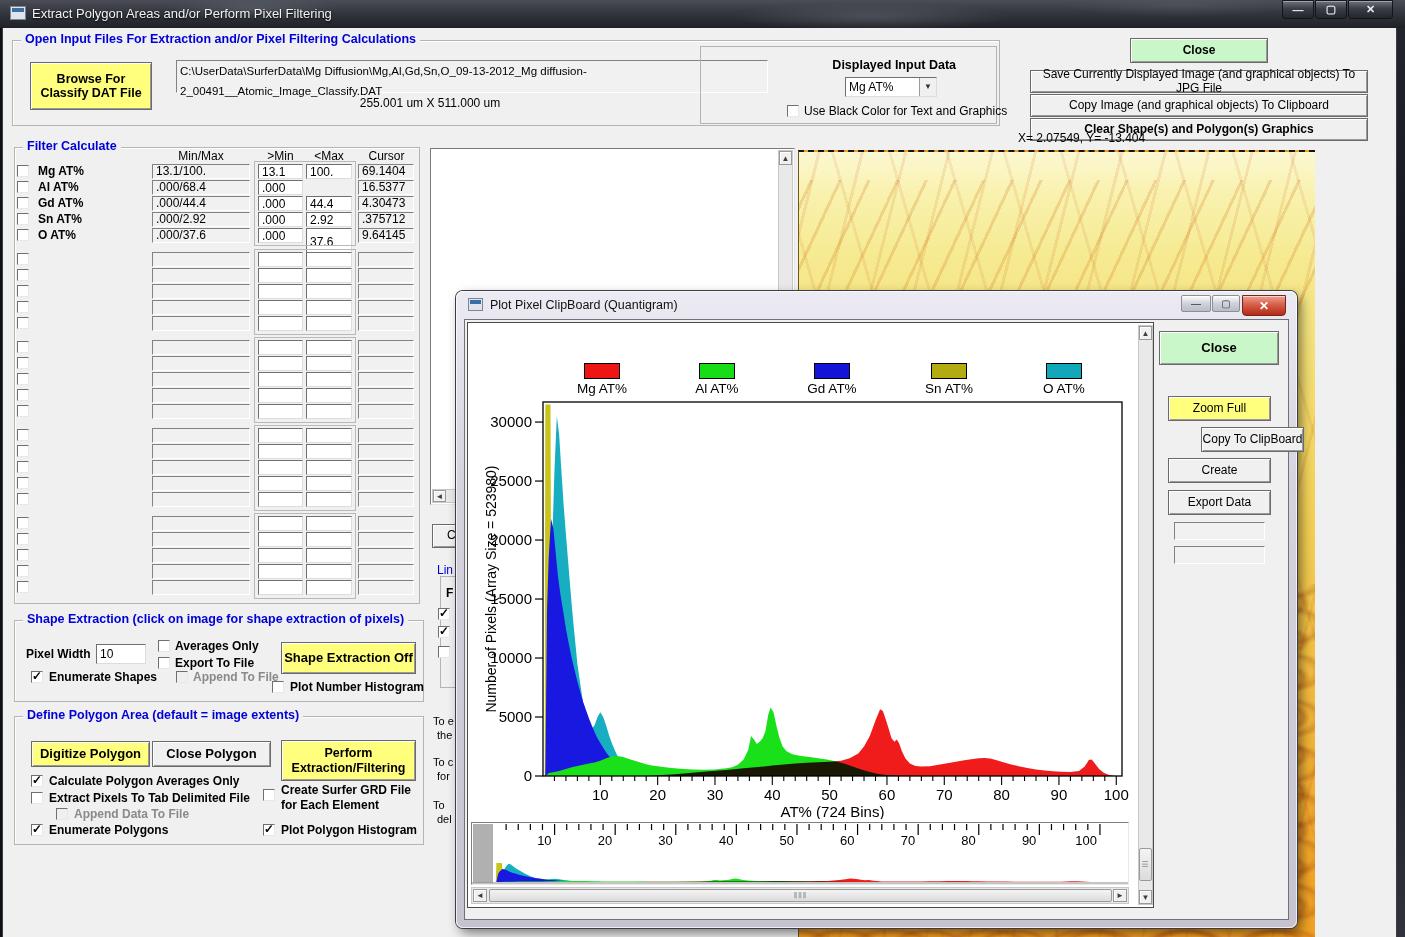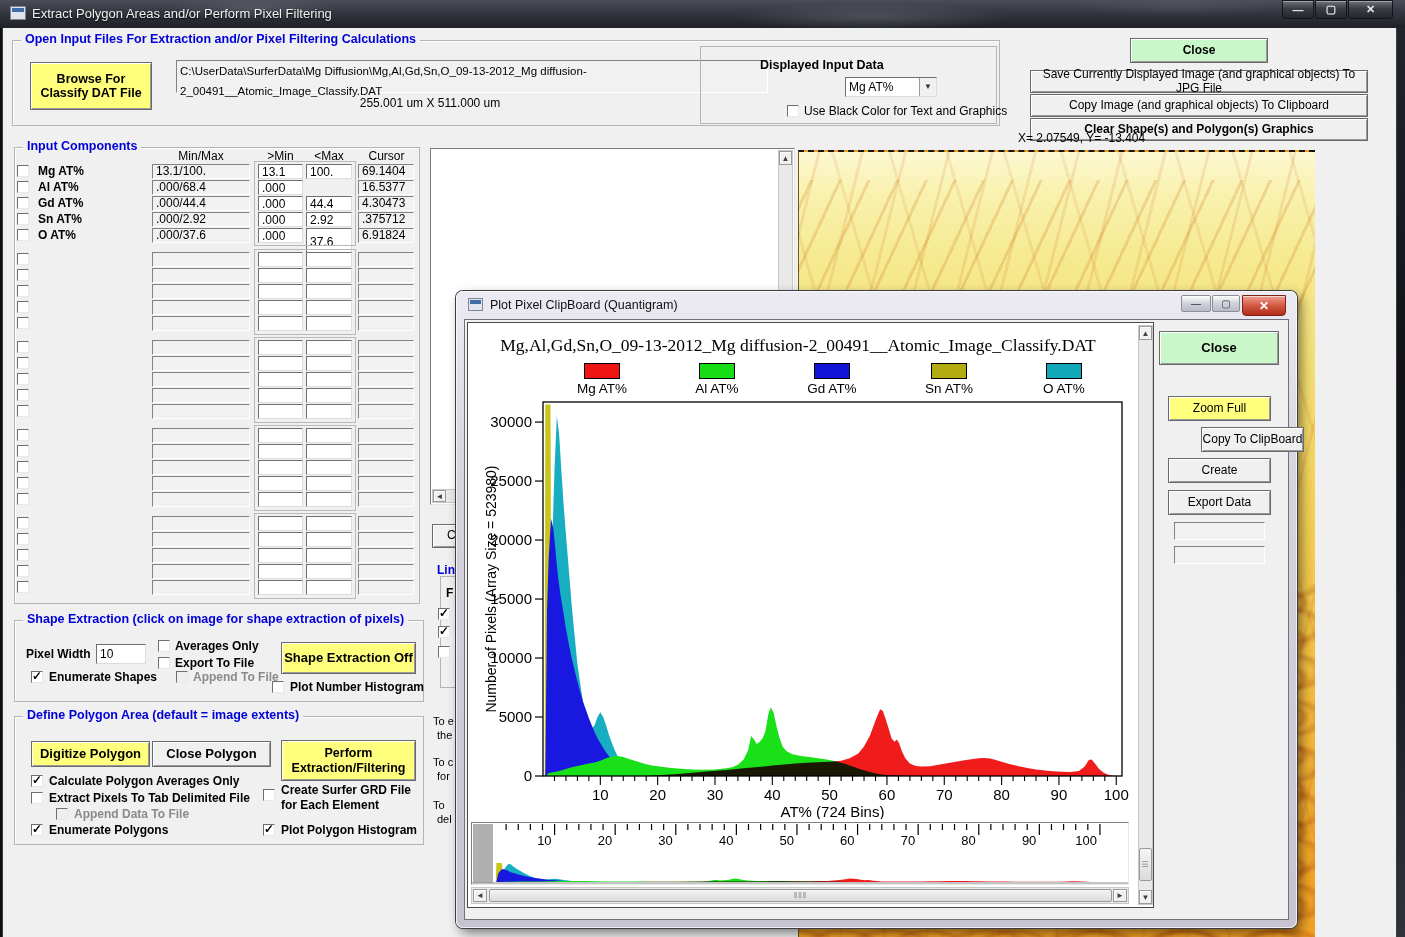--- a/index.html
+++ b/index.html
@@ -122,37 +122,37 @@
 
 <div class="abs" id="mainwin"></div>
 
 <div class="grp" style="left:12px;top:40px;width:988px;height:86px;">
   <span class="grp-t">Open Input Files For Extraction and/or Pixel Filtering Calculations</span>
 </div>
 <div class="btn yellow b" style="left:30px;top:62px;width:122px;height:48px;font-size:12.5px;">Browse For Classify DAT File</div>
 <div class="sunk" style="left:176px;top:60px;width:592px;height:33px;font-size:11.5px;line-height:20px;">C:\UserData\SurferData\Mg Diffusion\Mg,Al,Gd,Sn,O_09-13-2012_Mg diffusion-2_00491__Atomic_Image_Classify.DAT</div>
 <div class="lab" style="left:250px;top:96px;width:360px;text-align:center;">255.001 um  X   511.000 um</div>
 <div class="grp" style="left:700px;top:46px;width:297px;height:78px;box-shadow:none;"></div>
-<div class="lab b" style="left:760px;top:58px;width:180px;text-align:left;font-size:12.5px;">Displayed Input Data</div>
+<div class="lab b" style="left:776px;top:58px;width:180px;text-align:right;font-size:12.5px;">Displayed Input Data</div>
 <div class="inp" style="left:845px;top:77px;width:92px;height:20px;line-height:18px;">
   <span>Mg AT%</span>
   <span style="position:absolute;right:0;top:0;width:17px;height:18px;background:#f0f0f0;border-left:1px solid #9a9a9a;
     display:flex;align-items:center;justify-content:center;font-size:8px;color:#333;">▼</span>
 </div>
 <span class="cb" style="left:787px;top:105px;"></span>
 <span class="lab" style="left:804px;top:104px;">Use Black Color for Text and Graphics</span>
 
 <div class="btn green b" style="left:1130px;top:38px;width:138px;height:25px;">Close</div>
 <div class="btn" style="left:1030px;top:70px;width:338px;height:23px;">Save Currently Displayed Image (and graphical objects) To JPG File</div>
 <div class="btn" style="left:1030px;top:94px;width:338px;height:23px;">Copy Image (and graphical objects) To Clipboard</div>
 <div class="btn b" style="left:1030px;top:118px;width:338px;height:23px;">Clear Shape(s) and Polygon(s) Graphics</div>
 <div class="lab" style="left:1018px;top:131px;font-size:12px;">X=  2.07549, Y=  -13.404</div>
 
 <div class="grp" style="left:14px;top:147px;width:406px;height:457px;">
-  <span class="grp-t">Input Components</span>
+  <span class="grp-t">Filter Calculate</span>
 </div>
 <div id="filter-rows">
     <div class="fc-head" style="left:160px;top:149px;width:82px;text-align:center;">Min/Max</div>
     <div class="fc-head" style="left:258px;top:149px;width:45px;text-align:center;">&gt;Min</div>
     <div class="fc-head" style="left:306px;top:149px;width:46px;text-align:center;">&lt;Max</div>
     <div class="fc-head" style="left:358px;top:149px;width:57px;text-align:center;">Cursor</div>
     <div class="cb" style="left:17px;top:165px;"></div>
     <div class="fc-lab" style="left:38px;top:164px;">Mg AT%</div>
     <div class="sunk" style="left:152px;top:164px;width:98px;height:15px;">13.1/100.</div>
     <input class="inp" style="left: 258px; top: 164px; width: 45px; height: 15px;" value="13.1">
@@ -174,21 +174,21 @@
     <div class="fc-lab" style="left:38px;top:212px;">Sn AT%</div>
     <div class="sunk" style="left:152px;top:212px;width:98px;height:15px;">.000/2.92</div>
     <input class="inp" style="left: 258px; top: 212px; width: 45px; height: 15px;" value=".000">
     <input class="inp" style="left: 306px; top: 212px; width: 46px; height: 15px;" value="2.92">
     <div class="sunk" style="left:358px;top:212px;width:56px;height:30px;">.375712</div>
     <div class="cb" style="left:17px;top:229px;"></div>
     <div class="fc-lab" style="left:38px;top:228px;">O AT%</div>
     <div class="sunk" style="left:152px;top:228px;width:98px;height:15px;">.000/37.6</div>
     <input class="inp" style="left: 258px; top: 228px; width: 45px; height: 15px;" value=".000">
     <input class="inp" style="left: 306px; top: 228px; width: 46px; height: 27px;" value="37.6">
-    <div class="sunk" style="left:358px;top:228px;width:56px;height:15px;">6.91824</div>
+    <div class="sunk" style="left:358px;top:228px;width:56px;height:15px;">9.64145</div>
     <div class="pairbox" style="left:254px;top:161px;width:102px;height:85px;"></div>
     <div class="cb" style="left:17px;top:253px;"></div>
     <div class="sunk" style="left:152px;top:252px;width:98px;height:15px;"></div>
     <input class="inp" style="left: 258px; top: 252px; width: 45px; height: 15px;">
     <input class="inp" style="left: 306px; top: 252px; width: 46px; height: 15px;">
     <div class="sunk" style="left:358px;top:252px;width:56px;height:15px;"></div>
     <div class="cb" style="left:17px;top:269px;"></div>
     <div class="sunk" style="left:152px;top:268px;width:98px;height:15px;"></div>
     <input class="inp" style="left: 258px; top: 268px; width: 45px; height: 15px;">
     <input class="inp" style="left: 306px; top: 268px; width: 46px; height: 15px;">
@@ -294,21 +294,21 @@
     <div class="sb-btn" style="left:0;top:0;width:13px;height:14px;">▲</div>
   </div>
   <div class="sb-track" style="left:1px;bottom:1px;width:348px;height:14px;">
     <div class="sb-btn" style="left:0;top:0;width:13px;height:12px;">◄</div>
   </div>
 </div>
 
 <div class="btn" style="left:432px;top:524px;width:60px;height:24px;overflow:hidden;justify-content:flex-start;padding-left:14px;">
     <span>C</span>
   </div>
-<div class="frag" style="left:437px;top:563px;color:#0000d8;font-weight:bold;font-size:12px;text-align:right;">Lin</div>
+<div class="frag" style="left:437px;top:563px;color:#0000d8;font-weight:normal;font-size:12px;text-align:right;">Lin</div>
 <div class="abs" style="left:440px;top:576px;width:40px;height:112px;border:1px solid #b4b4b4;"></div>
 <div class="frag b" style="left:446px;top:586px;font-size:12px;">F</div>
 <span class="cb on" style="left:438px;top:608px;"></span>
 <span class="cb on" style="left:438px;top:626px;"></span>
 <span class="cb" style="left:438px;top:646px;"></span>
 <div class="frag" style="left:433px;top:715px;">To e</div>
 <div class="frag" style="left:437px;top:729px;">the</div>
 <div class="frag" style="left:433px;top:756px;">To c</div>
 <div class="frag" style="left:437px;top:770px;">for</div>
 <div class="frag" style="left:433px;top:799px;">To</div>
@@ -359,21 +359,20 @@
   <span class="appicon" style="left:12px;top:7px;width:15px;height:13px;"></span>
   <span class="ttl">Plot Pixel ClipBoard (Quantigram)</span>
   <span style="position:absolute;left:725px;top:4px;display:flex;">
     <span class="hmin">—</span>
     <span class="hmin" style="width:28px;margin-left:1px;">▢</span>
     <span class="hclose" style="margin-left:2px;">✕</span>
   </span>
 
   <div id="hist-inner">
     <div id="chartpanel">
-      <div id="chart-title">Mg,Al,Gd,Sn,O_09-13-2012_Mg diffusion-2_00491__Atomic_Image_Classify.DAT</div>
       <div id="legend">
           <div class="leg-sw" style="left: 116px; top: 40px; background: rgb(238, 21, 21);"></div>
           <div class="leg-lb" style="left: 89px; top: 58px;">Mg AT%</div>
           <div class="leg-sw" style="left: 231px; top: 40px; background: rgb(22, 221, 22);"></div>
           <div class="leg-lb" style="left: 204px; top: 58px;">Al AT%</div>
           <div class="leg-sw" style="left: 346px; top: 40px; background: rgb(20, 20, 216);"></div>
           <div class="leg-lb" style="left: 319px; top: 58px;">Gd AT%</div>
           <div class="leg-sw" style="left: 463px; top: 40px; background: rgb(178, 172, 18);"></div>
           <div class="leg-lb" style="left: 436px; top: 58px;">Sn AT%</div>
           <div class="leg-sw" style="left: 578px; top: 40px; background: rgb(19, 167, 186);"></div>

